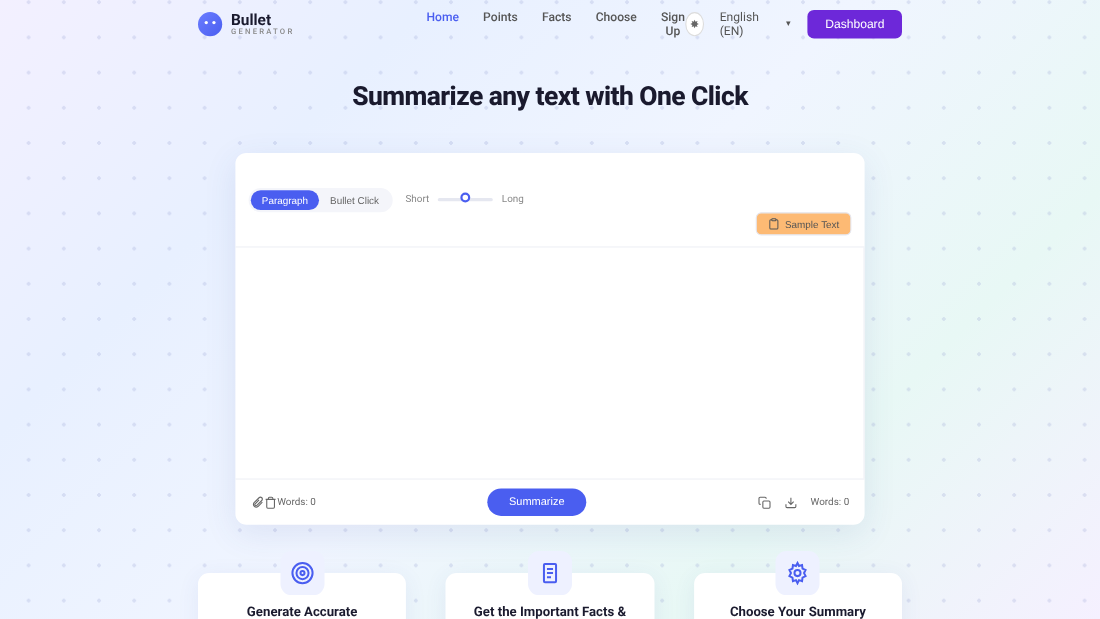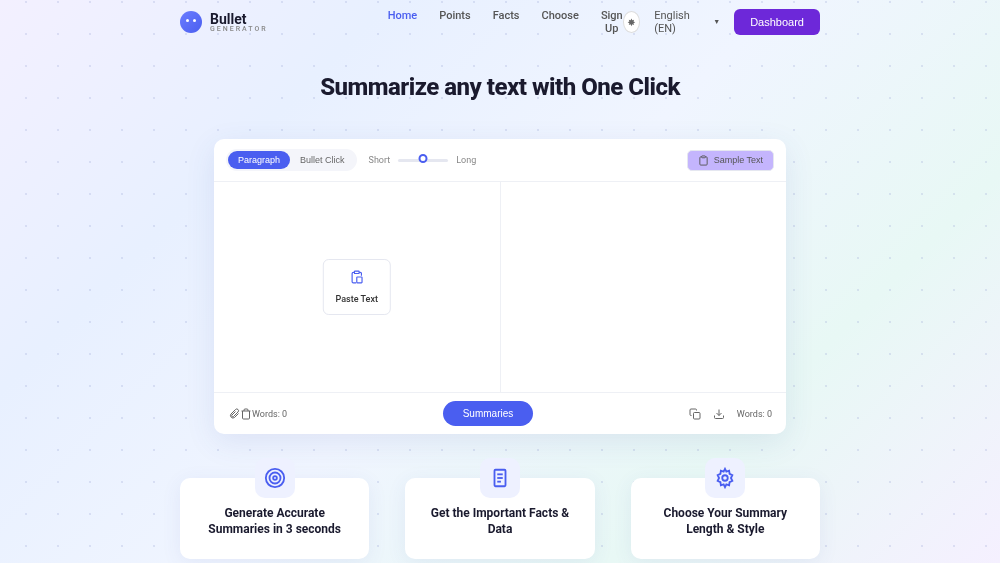--- a/index.html
+++ b/index.html
@@ -93,22 +93,22 @@
   width: 50px; height: 3px; background: #e5e7f0;
   border-radius: 2px; position: relative;
 }
 .slider-thumb {
   position: absolute; width: 9px; height: 9px; background: #fff;
   border: 2px solid #4a5ef0; border-radius: 50%;
   top: -5px; left: 50%; transform: translateX(-50%);
 }
 .sample-btn {
   margin-left: auto; display: flex; align-items: center; gap: 5px;
-  background: #c4b5fd; border: 1px solid #e5e7f0; border-radius: 5px;
-  padding: 4px 10px; font-size: 9px; color: #555; cursor: pointer;
+  background: #fdba74; border: 1px solid #e5e7f0; border-radius: 5px;
+  padding: 4px 10px; font-size: 9px; color: #555; cursor: pointer; margin-top: 44px;
 }
 .editor-body { display: flex; height: 210px; }
 .editor-pane { flex: 1; position: relative; }
 .editor-pane:first-child { border-right: 1px solid #eef0f5; }
 .paste-card {
   position: absolute; top: 50%; left: 50%; transform: translate(-50%, -50%);
   border: 1px solid #e5e7f0; border-radius: 6px;
   padding: 10px 12px; text-align: center; cursor: pointer;
 }
 .paste-card svg { width: 14px; height: 14px; color: #4a5ef0; margin-bottom: 6px; }
@@ -197,48 +197,37 @@
     <button class="sample-btn">
       <svg viewBox="0 0 24 24" fill="none" stroke="currentColor" stroke-width="2" style="width:11px;height:11px">
           <rect x="8" y="2" width="8" height="4" rx="1"></rect>
           <path d="M16 4h2a2 2 0 0 1 2 2v14a2 2 0 0 1-2 2H6a2 2 0 0 1-2-2V6a2 2 0 0 1 2-2h2"></path>
         </svg>
       <span>Sample Text</span>
     </button>
   </div>
 
   <div class="editor-body">
-    <div class="editor-pane">
-      <div class="paste-card">
-        <svg viewBox="0 0 24 24" fill="none" stroke="currentColor" stroke-width="2">
-            <rect x="8" y="2" width="8" height="4" rx="1"></rect>
-            <path d="M8 4H6a2 2 0 0 0-2 2v14a2 2 0 0 0 2 2h5"></path>
-            <path d="M16 4h2a2 2 0 0 1 2 2v4"></path>
-            <rect x="12" y="12" width="9" height="10" rx="1"></rect>
-          </svg>
-        <span>Paste Text</span>
-      </div>
-    </div>
     <div class="editor-pane"></div>
   </div>
 
   <div class="editor-bottom">
     <button class="ico-btn">
       <svg viewBox="0 0 24 24" fill="none" stroke="currentColor" stroke-width="2">
           <path d="M21 11l-8 8a5 5 0 0 1-7-7l9-9a3.5 3.5 0 0 1 5 5L11 17a2 2 0 0 1-3-3l7-7"></path>
         </svg>
     </button>
     <button class="ico-btn">
       <svg viewBox="0 0 24 24" fill="none" stroke="currentColor" stroke-width="2">
           <path d="M3 6h18M8 6V4a2 2 0 0 1 2-2h4a2 2 0 0 1 2 2v2m3 0v14a2 2 0 0 1-2 2H7a2 2 0 0 1-2-2V6"></path>
         </svg>
     </button>
     <span class="words">Words: 0</span>
     <div class="flex-spacer">
-      <button class="summarize-btn">Summaries</button>
+      <button class="summarize-btn">Summarize</button>
     </div>
     <div class="right-tools">
       <button class="ico-btn">
         <svg viewBox="0 0 24 24" fill="none" stroke="currentColor" stroke-width="2">
             <rect x="9" y="9" width="13" height="13" rx="2"></rect>
             <path d="M5 15H4a2 2 0 0 1-2-2V4a2 2 0 0 1 2-2h9a2 2 0 0 1 2 2v1"></path>
           </svg>
       </button>
       <button class="ico-btn">
         <svg viewBox="0 0 24 24" fill="none" stroke="currentColor" stroke-width="2">

